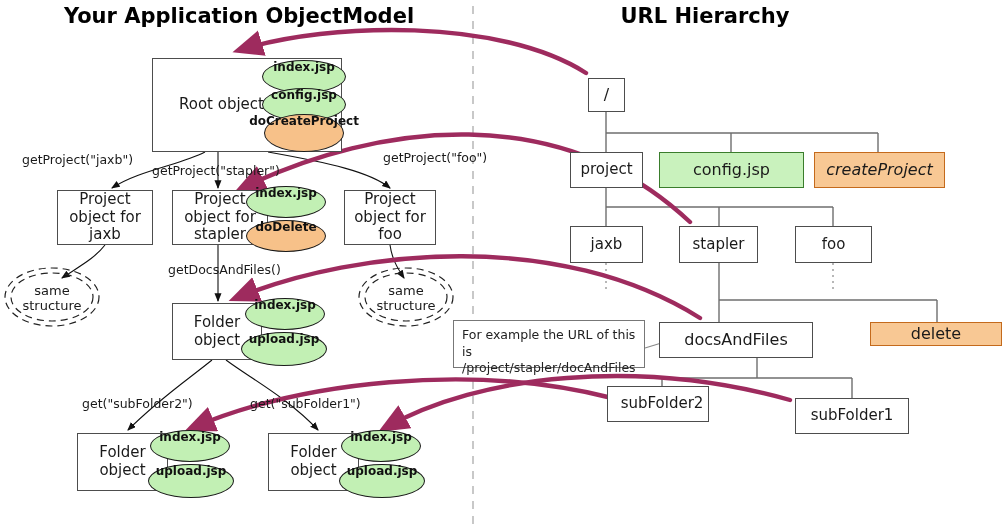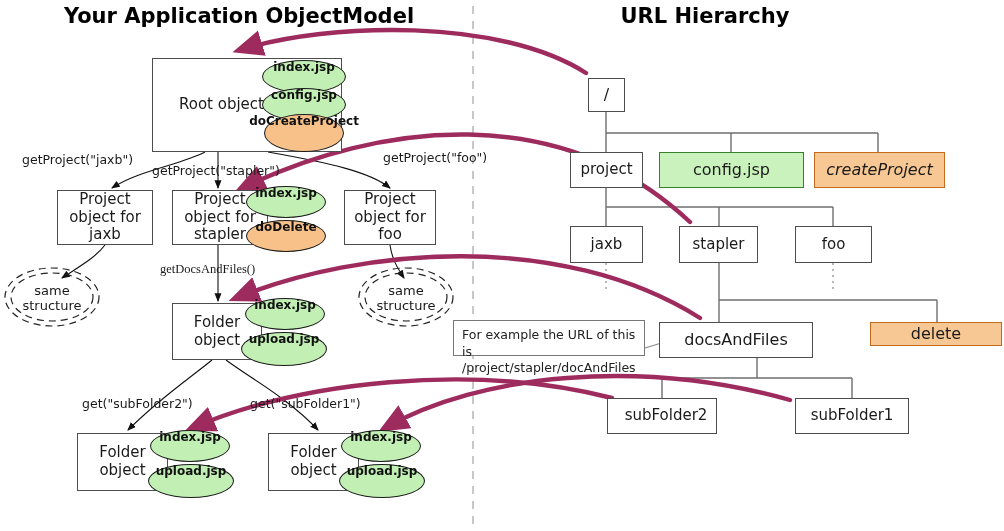--- a/index.html
+++ b/index.html
@@ -233,21 +233,21 @@
 
   <div class="cloud-label" style="left:12px; top:283px; width:80px;">
     <div>same</div>
     <div>structure</div>
   </div>
   <div class="cloud-label" style="left:366px; top:283px; width:80px;">
     <div>same</div>
     <div>structure</div>
   </div>
 
-  <div class="label" style="left:160px; top:262px;font-family:Liberation Serif, serif;">getDocsAndFiles()</div>
+  <div class="label" style="left:168px; top:262px;">getDocsAndFiles()</div>
 
   <div class="box" style="left:172px; top:303px; width:90px; height:57px; flex-direction:column;">
     <span>Folder</span>
     <span>object</span>
   </div>
   <div class="ellipse green" style="left:245px; top:298px; width:80px; height:32px; z-index:5;">
     <span>index.jsp</span>
   </div>
   <div class="ellipse green" style="left:241px; top:332px; width:86px; height:34px; z-index:5;">
     <span>upload.jsp</span>
@@ -302,25 +302,25 @@
     <span>foo</span>
   </div>
 
   <div class="box" style="left:659px; top:322px; width:154px; height:36px; font-size:16px;">
     <span>docsAndFiles</span>
   </div>
   <div class="box orange" style="left:870px; top:322px; width:132px; height:24px; font-size:16px;">
     <span>delete</span>
   </div>
 
-  <div class="box" style="left:607px; top:398px; width:110px; height:36px; font-size:15px;padding-left:8px;">
+  <div class="box" style="left:607px; top:386px; width:102px; height:36px; font-size:15px;padding-left:8px;">
     <span>subFolder2</span>
   </div>
   <div class="box" style="left:795px; top:398px; width:114px; height:36px; font-size:15px;">
     <span>subFolder1</span>
   </div>
 
-  <div class="callout" style="left:453px; top:320px; width:192px; height:36px;">
+  <div class="callout" style="left:453px; top:320px; width:192px; height:48px;">
     <div>For example the URL of this is</div>
     <div>/project/stapler/docAndFiles</div>
   </div>
 
 </div>
 
 </body></html>

